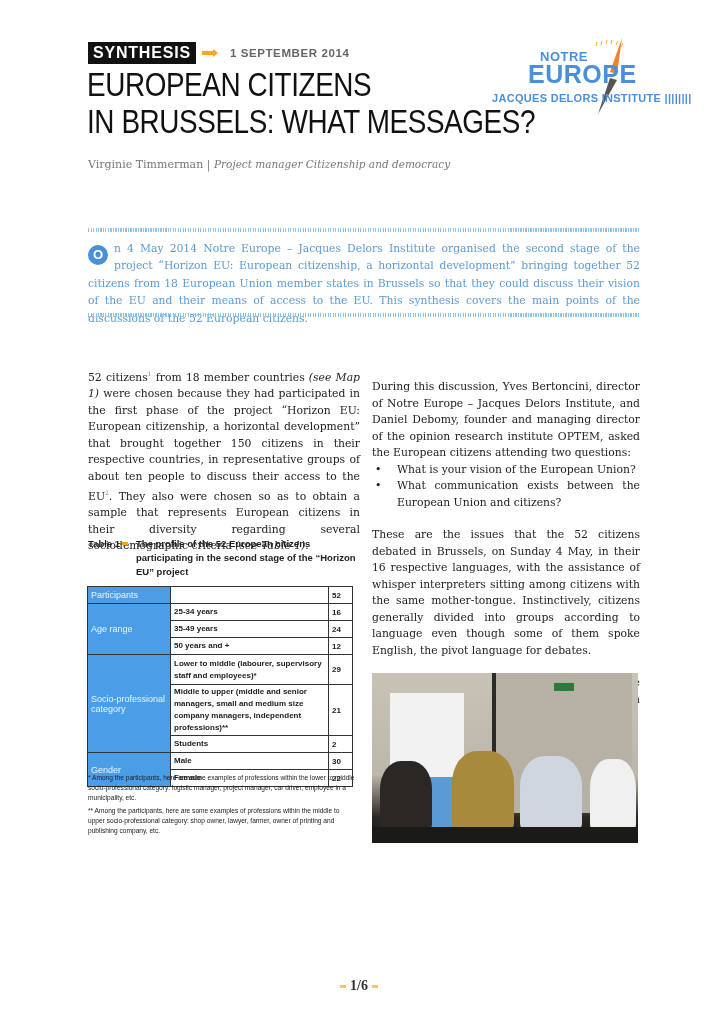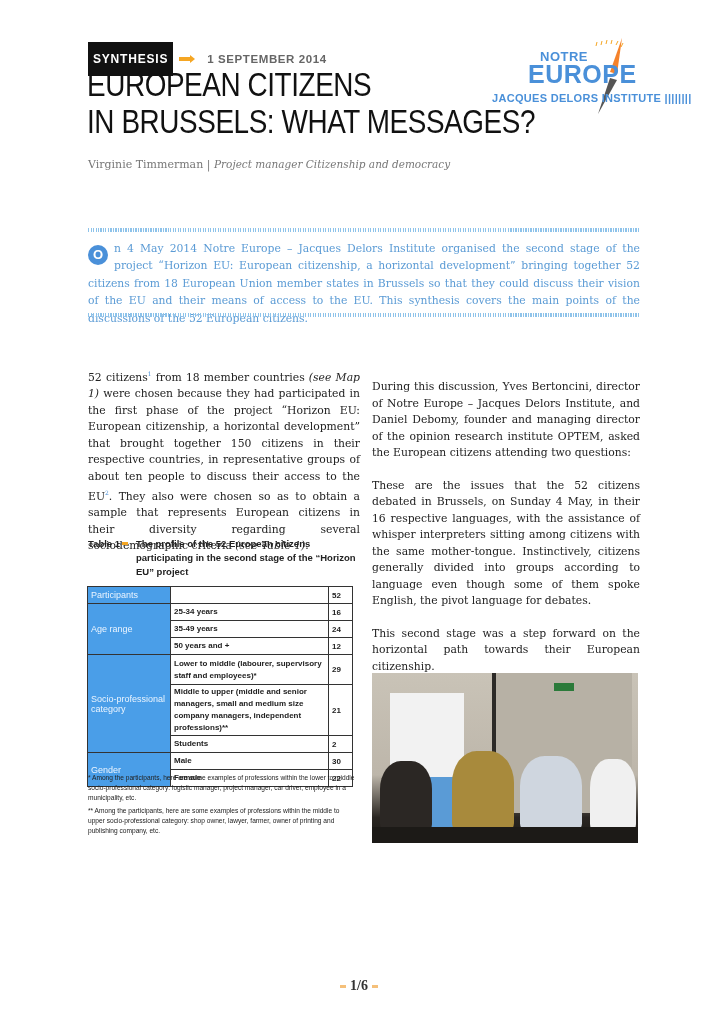--- a/index.html
+++ b/index.html
@@ -1,20 +1,20 @@
 <!DOCTYPE html>
 <html><head>
 <meta charset="utf-8">
 <style>
   * { box-sizing: border-box; margin: 0; padding: 0; }
   html, body { width: 724px; height: 1024px; background: #ffffff; overflow: hidden; }
   body { position: relative; font-family: "DejaVu Serif", serif; color: #222; }
 
   .header-row { position: absolute; left: 88px; top: 42px; display: flex; align-items: center; gap: 6px; }
-  .synthesis-badge { background: #111; color: #fff; font-family: "Liberation Sans", sans-serif; font-weight: bold; font-size: 12px; letter-spacing: 0.8px; padding: 10px 5px; }
+  .synthesis-badge { background: #111; color: #fff; font-family: "Liberation Sans", sans-serif; font-weight: bold; font-size: 16px; letter-spacing: 0.8px; padding: 2px 5px; }
   .arrow-icon { width: 12px; height: 4px; background: #f5a623; position: relative; }
   .arrow-icon::after { content: ""; position: absolute; right: -4px; top: -2px; border-left: 5px solid #f5a623; border-top: 4px solid transparent; border-bottom: 4px solid transparent; }
   .date { font-family: "Liberation Sans", sans-serif; font-weight: bold; font-size: 11.5px; color: #666; letter-spacing: 0.6px; }
 
   .title { position: absolute; left: 87px; top: 66px; font-family: "Liberation Sans", sans-serif; font-size: 34px; line-height: 37px; letter-spacing: -0.5px; color: #111; transform: scaleX(0.82); transform-origin: left top; white-space: nowrap; }
 
   .byline { position: absolute; left: 88px; top: 158px; font-size: 11px; color: #777; }
   .byline .name { font-weight: normal; }
   .byline .role { font-style: italic; font-size: 10.5px; }
 
@@ -166,20 +166,24 @@
 </tbody>
   </table>
 
 <div class="footnotes">
   <p>* Among the participants, here are some examples of professions within the lower to middle socio-professional category: logistic manager, project manager, car driver, employee in a municipality, etc.</p>
   <p>** Among the participants, here are some examples of professions within the middle to upper socio-professional category: shop owner, lawyer, farmer, owner of printing and publishing company, etc.</p>
 </div>
 
 <div class="col col-right">
   <p>During this discussion, Yves Bertoncini, director of Notre Europe – Jacques Delors Institute, and Daniel Debomy, founder and managing director of the opinion research institute OPTEM, asked the European citizens attending two questions:</p>
+  <ul class="bullets">
+    <li>What is your vision of the European Union?</li>
+    <li>What communication exists between the European Union and citizens?</li>
+  </ul>
   <div class="para-gap"></div>
   <p>These are the issues that the 52 citizens debated in Brussels, on Sunday 4 May, in their 16 respective languages, with the assistance of whisper interpreters sitting among citizens with the same mother-tongue. Instinctively, citizens generally divided into groups according to language even though some of them spoke English, the pivot language for debates.</p>
   <div class="para-gap"></div>
   <p>This second stage was a step forward on the horizontal path towards their European citizenship.</p>
 </div>
 
 <div class="photo" title="Four people seated at a conference table in front of a Notre Europe banner">
   <div class="banner"></div>
   <div class="door"></div>
   <div class="exit"></div>

